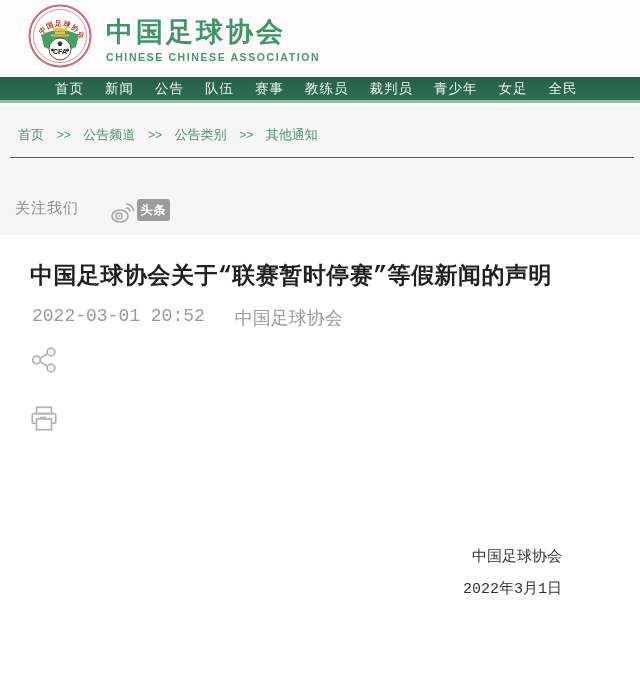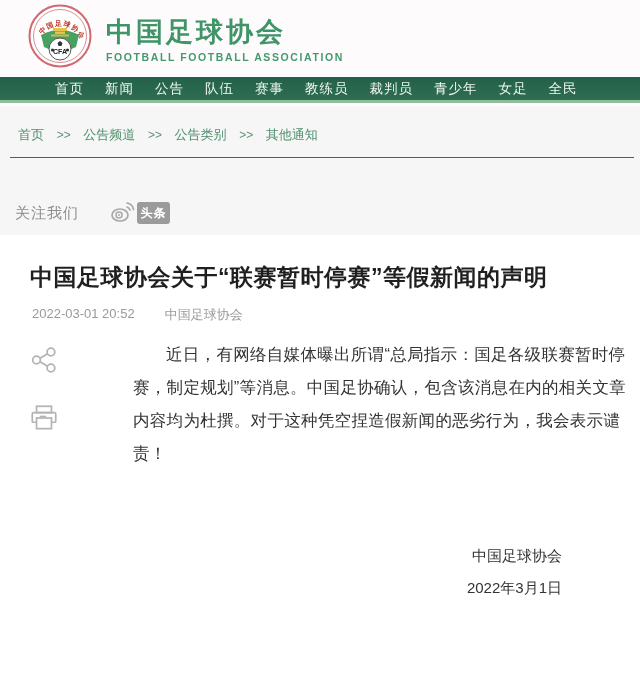--- a/index.html
+++ b/index.html
@@ -59,44 +59,45 @@
     position: absolute; top: 20px; left: 10px; right: 6px;
     padding-left: 8px; padding-bottom: 13px;
     border-bottom: 1px solid #5a5a5a;
     font-size: 13px; color: #4e8f6e;
   }
   .breadcrumb .crumb { color: #4e8f6e; cursor: pointer; }
   .breadcrumb .crumb-sep { color: #5f9378; margin: 0 9px; font-size: 12px; }
 
   .follow-row {
     position: absolute; top: 93px; left: 15px; height: 28px;
-    display: flex; align-items: center;
+    display: flex; align-items: flex-start;
   }
   .follow-label { color: #8d8d8d; font-size: 15px; letter-spacing: 1px; }
   .icon-weibo { margin-left: 30px; cursor: pointer; }
   .icon-toutiao {
     width: 33px; height: 22px; background: #9b9b9b;
     border-radius: 3px; color: #ffffff; font-size: 12px; font-weight: bold;
     display: flex; align-items: center; justify-content: center;
     letter-spacing: 1px; cursor: pointer;
   }
 
   
   .article-card {
     position: absolute; top: 235px; left: 0; width: 572px; height: 438px;
     background: #ffffff;
+    font-family: Liberation Mono, monospace;
   }
   .article-title {
     position: absolute; left: 30px; top: 27px; width: 590px;
     font-size: 23px; font-weight: bold; color: #1f1f1f; letter-spacing: 0.5px;
     line-height: 30px;
   }
   .article-meta {
     position: absolute; left: 32px; top: 71px;
-    font-size: 13px; color: #9a9a9a; display: flex;
+    font-size: 18px; color: #9a9a9a; display: flex;
   }
   .article-meta .meta-source { margin-left: 30px; }
 
   .share-col {
     position: absolute; left: 27px; top: 110px; width: 34px;
     display: flex; flex-direction: column; align-items: center;
   }
   .share-col .tool { cursor: pointer; margin-bottom: 24px; }
 
   .article-body {
@@ -133,21 +134,21 @@
         <rect x="23" y="30.5" width="18" height="2" fill="#d9b83e"></rect>
         <circle cx="32" cy="45" r="11" fill="#ffffff" stroke="#555555" stroke-width="1"></circle>
         <polygon points="32,37 34.5,39 33.5,42 30.5,42 29.5,39" fill="#333333"></polygon>
         <circle cx="24.5" cy="46" r="1.6" fill="#333333"></circle>
         <circle cx="39.5" cy="46" r="1.6" fill="#333333"></circle>
         <text x="32" y="50" font-size="7" font-weight="bold" fill="#222222" text-anchor="middle">CFA</text>
       </svg>
     </div>
     <div class="brand">
       <div class="brand-cn">中国足球协会</div>
-      <div class="brand-en">FOOTBALL FOOTBALL ASSOCIATION</div>
+      <div class="brand-en">CHINESE CHINESE ASSOCIATION</div>
     </div>
   </div>
 
   <div class="main-nav">
     <span class="nav-item">首页</span>
     <span class="nav-item">新闻</span>
     <span class="nav-item">公告</span>
     <span class="nav-item">队伍</span>
     <span class="nav-item">赛事</span>
     <span class="nav-item">教练员</span>
@@ -205,21 +206,20 @@
         <svg width="32" height="30" viewBox="0 0 30 28">
           <rect x="8" y="3" width="14" height="6" fill="none" stroke="#b3b3b3" stroke-width="1.6"></rect>
           <rect x="4" y="9" width="22" height="9" rx="1" fill="none" stroke="#b3b3b3" stroke-width="1.6"></rect>
           <rect x="8" y="14" width="14" height="10" fill="#ffffff" stroke="#b3b3b3" stroke-width="1.6"></rect>
           <line x1="11" y1="12.5" x2="17" y2="12.5" stroke="#b3b3b3" stroke-width="1.4"></line>
         </svg>
       </span>
     </div>
 
     <div class="article-body">
-      <p>近日，有网络自媒体曝出所谓“总局指示：国足各级联赛暂时停赛，制定规划”等消息。中国足协确认，包含该消息在内的相关文章内容均为杜撰。对于这种凭空捏造假新闻的恶劣行为，我会表示谴责！</p>
     </div>
 
     <div class="signature">
       <div class="sign-name">中国足球协会</div>
       <div class="sign-date">2022年3月1日</div>
     </div>
   </div>
 
 </div>
 

